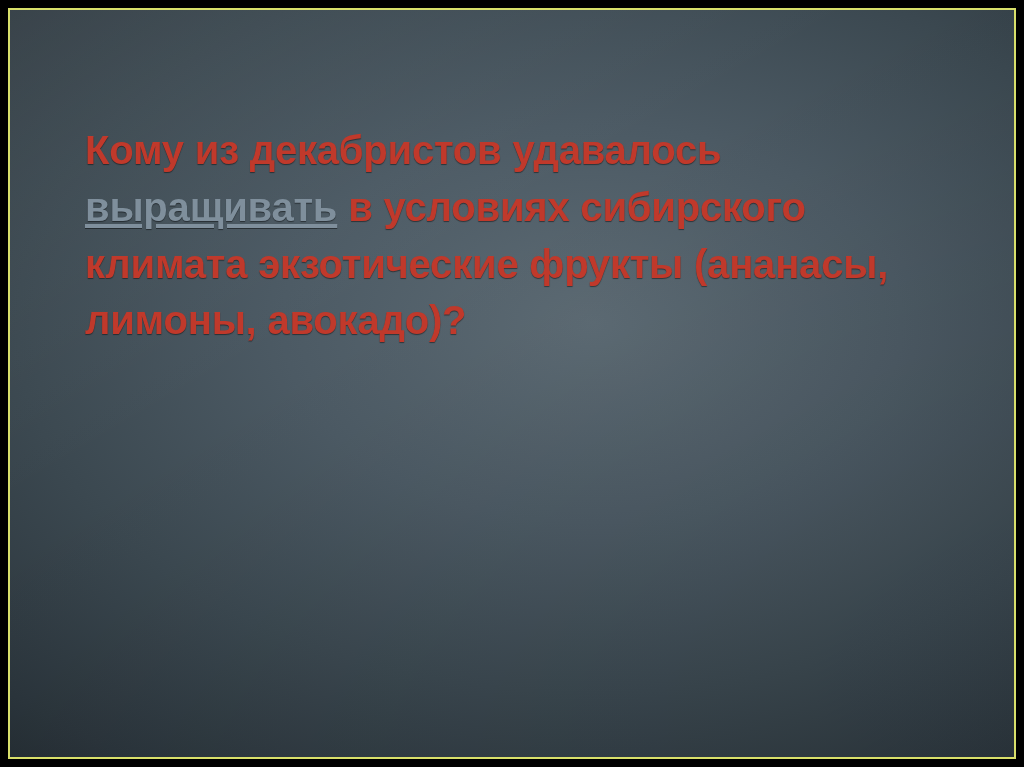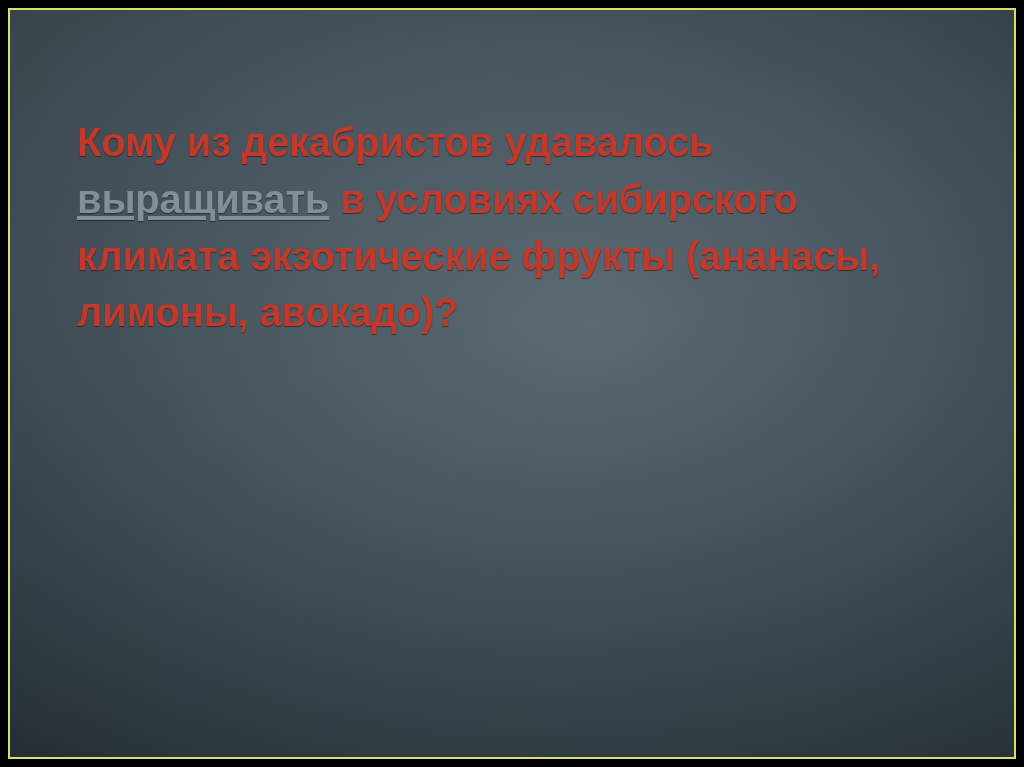--- a/index.html
+++ b/index.html
@@ -39,21 +39,21 @@
     top: 100px;
     width: 880px;
     z-index: 2;
   }
   .title-text {
     font-size: 40px;
     font-weight: bold;
     line-height: 1.42;
     color: #c0392b;
     letter-spacing: -0.2px;
-    margin: 4px;
+    margin: 12px;
     text-shadow: 0 1px 1px rgba(0,0,0,0.45);
   }
   .title-text .accent {
     color: #7f8f9c;
     text-decoration: underline;
     text-underline-offset: 3px;
   }
 </style>
 </head>
 <body>

